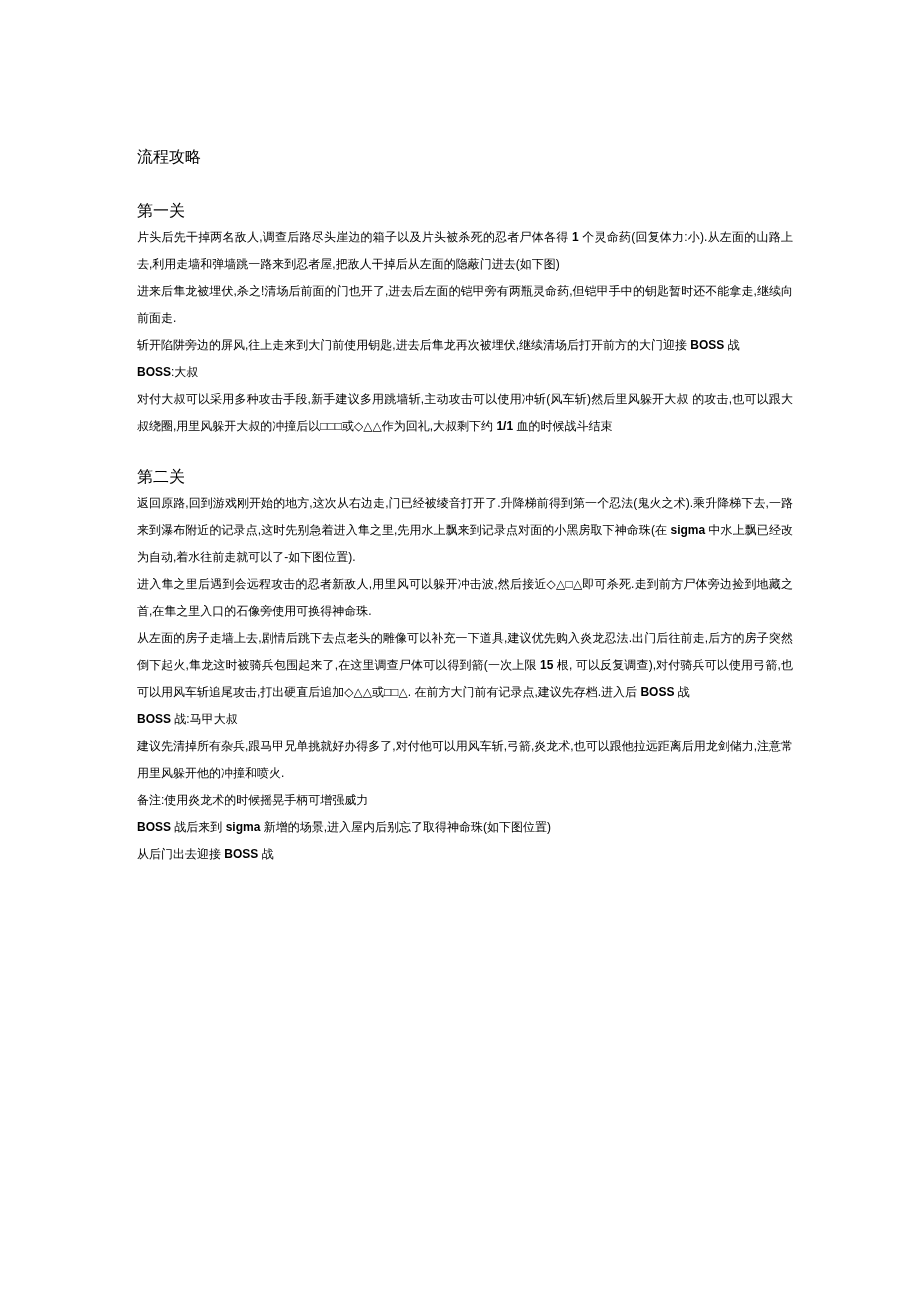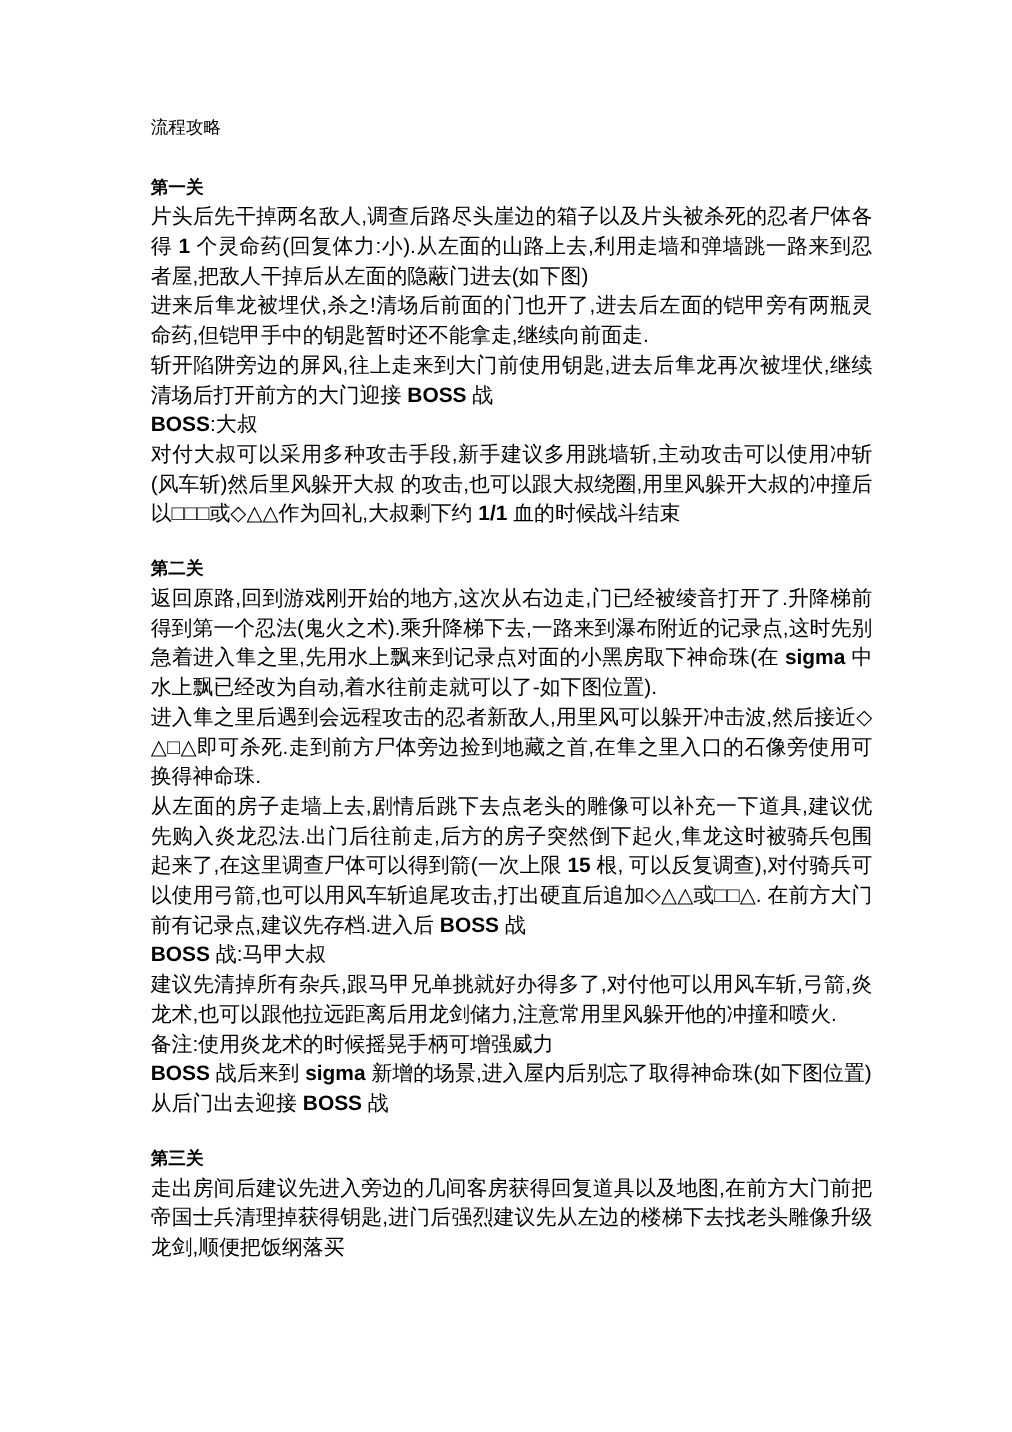--- a/index.html
+++ b/index.html
@@ -17,32 +17,33 @@
     width: 920px;
     height: 1302px;
     background: #ffffff;
     padding: 103px 127px 20px 137px;
   }
   .doc-title {
     font-size: 16px;
     line-height: 27px;
     margin-bottom: 27px;
     font-weight: normal;
+    margin-top: 40px;
   }
   .section + .section {
     margin-top: 19px;
   }
   .heading {
     font-size: 16px;
     line-height: 27px;
-    font-weight: bold;
+    font-weight: normal;
     margin-top: 23px;
   }
   .para {
-    font-size: 19px;
+    font-size: 12px;
     line-height: 27px;
     text-align: justify;
     word-break: break-all;
   }
   
   .en {
     font-weight: bold;
     font-family: "Liberation Sans", sans-serif;
   }
 </style>
@@ -64,18 +65,14 @@
         <div class="heading">第二关</div>
         <p class="para">返回原路,回到游戏刚开始的地方,这次从右边走,门已经被绫音打开了.升降梯前得到第一个忍法(鬼火之术).乘升降梯下去,一路来到瀑布附近的记录点,这时先别急着进入隼之里,先用水上飘来到记录点对面的小黑房取下神命珠(在 <span class="en">sigma</span> 中水上飘已经改为自动,着水往前走就可以了-如下图位置).</p>
         <p class="para">进入隼之里后遇到会远程攻击的忍者新敌人,用里风可以躲开冲击波,然后接近◇△□△即可杀死.走到前方尸体旁边捡到地藏之首,在隼之里入口的石像旁使用可换得神命珠.</p>
         <p class="para">从左面的房子走墙上去,剧情后跳下去点老头的雕像可以补充一下道具,建议优先购入炎龙忍法.出门后往前走,后方的房子突然倒下起火,隼龙这时被骑兵包围起来了,在这里调查尸体可以得到箭(一次上限 <span class="en">15</span> 根, 可以反复调查),对付骑兵可以使用弓箭,也可以用风车斩追尾攻击,打出硬直后追加◇△△或□□△. 在前方大门前有记录点,建议先存档.进入后 <span class="en">BOSS</span> 战</p>
         <p class="para"><span class="en">BOSS</span> 战:马甲大叔</p>
         <p class="para">建议先清掉所有杂兵,跟马甲兄单挑就好办得多了,对付他可以用风车斩,弓箭,炎龙术,也可以跟他拉远距离后用龙剑储力,注意常用里风躲开他的冲撞和喷火.</p>
         <p class="para">备注:使用炎龙术的时候摇晃手柄可增强威力</p>
         <p class="para"><span class="en">BOSS</span> 战后来到 <span class="en">sigma</span> 新增的场景,进入屋内后别忘了取得神命珠(如下图位置)</p>
         <p class="para">从后门出去迎接 <span class="en">BOSS</span> 战</p>
       </section>
-      <section class="section">
-        <div class="heading">第三关</div>
-        <p class="para">走出房间后建议先进入旁边的几间客房获得回复道具以及地图,在前方大门前把帝国士兵清理掉获得钥匙,进门后强烈建议先从左边的楼梯下去找老头雕像升级龙剑,顺便把饭纲落买</p>
-      </section>
     </div>
 </div>
 
 </body></html>

